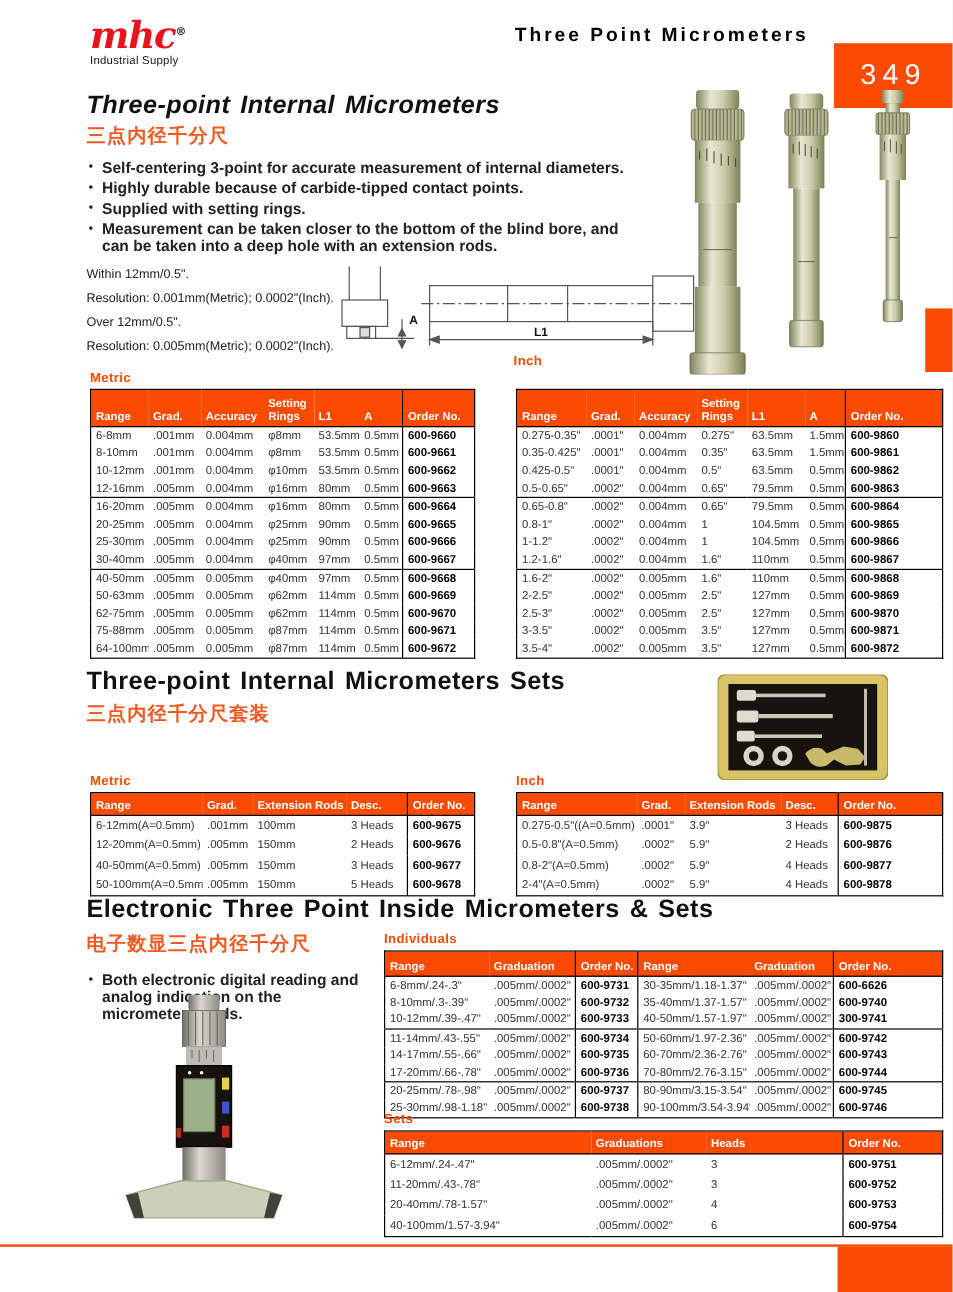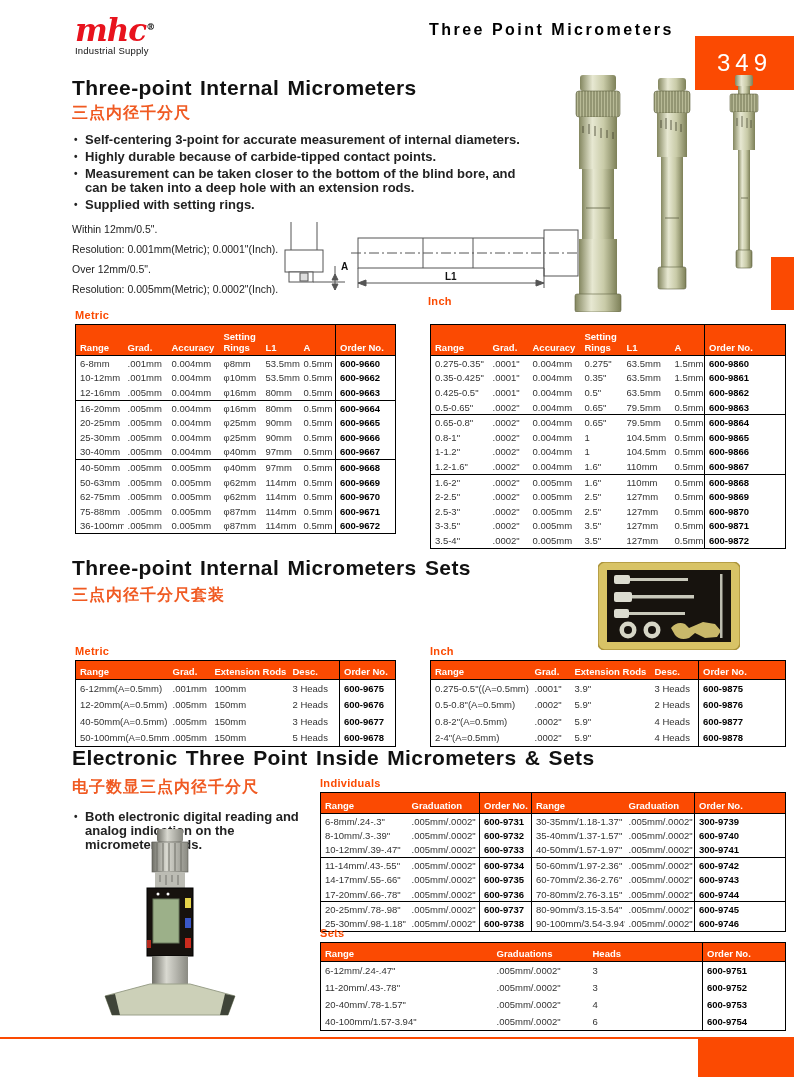--- a/index.html
+++ b/index.html
@@ -53,31 +53,31 @@
 
 <div class="page">
 
   <div class="abs" style="left:75px;top:12px;">
     <div class="logo-mark"><span>mhc</span><span class="logo-reg">®</span></div>
     <div class="logo-tag">Industrial Supply</div>
   </div>
   <div class="abs hdr-title" style="right:120px;top:21px;">Three Point Micrometers</div>
   <div class="abs page-badge" style="left:695px;top:0;width:99px;height:54px;margin-top:36px;">349</div>
 
-  <div class="abs sec-title" style="left:72px;top:76px;">Three-point Internal Micrometers</div>
+  <div class="abs sec-title" style="left:72px;top:76px;font-style:italic;">Three-point Internal Micrometers</div>
   <div class="abs sec-cn" style="left:72px;top:103px;">三点内径千分尺</div>
   <div class="abs bullets" style="left:72px;top:133px;width:450px;">
       <div class="li">Self-centering 3-point for accurate measurement of internal diameters.</div>
       <div class="li">Highly durable because of carbide-tipped contact points.</div>
+      <div class="li">Supplied with setting rings.</div>
       <div class="li">Measurement can be taken closer to the bottom of the blind bore, and can be taken into a deep hole with an extension rods.</div>
-      <div class="li">Supplied with setting rings.</div>
     </div>
   <div class="abs notes" style="left:72px;top:219px;width:330px;">
       <div class="li">Within 12mm/0.5".</div>
-      <div class="li">Resolution: 0.001mm(Metric); 0.0001"(Inch).</div>
+      <div class="li">Resolution: 0.001mm(Metric); 0.0002"(Inch).</div>
       <div class="li">Over 12mm/0.5".</div>
       <div class="li">Resolution: 0.005mm(Metric); 0.0002"(Inch).</div>
     </div>
 
   <svg class="abs" style="left:273px;top:220px;" width="312" height="82" viewBox="0 0 312 82">
     <g stroke="#555" stroke-width="1" fill="none">
       <line x1="18" y1="2" x2="18" y2="30"></line>
         <line x1="44" y1="2" x2="44" y2="30"></line>
       <rect x="12" y="30" width="38" height="22" fill="#fff"></rect>
       <rect x="16" y="52" width="24" height="10" fill="#fff"></rect>
@@ -196,20 +196,29 @@
         <tr>
           <td>6-8mm</td>
           <td>.001mm</td>
           <td>0.004mm</td>
           <td>φ8mm</td>
           <td>53.5mm</td>
           <td>0.5mm</td>
           <td class="bold sep">600-9660</td>
         </tr>
         <tr>
+          <td>8-10mm</td>
+          <td>.001mm</td>
+          <td>0.004mm</td>
+          <td>φ8mm</td>
+          <td>53.5mm</td>
+          <td>0.5mm</td>
+          <td class="bold sep">600-9661</td>
+        </tr>
+        <tr>
           <td>10-12mm</td>
           <td>.001mm</td>
           <td>0.004mm</td>
           <td>φ10mm</td>
           <td>53.5mm</td>
           <td>0.5mm</td>
           <td class="bold sep">600-9662</td>
         </tr>
         <tr>
           <td>12-16mm</td>
@@ -286,21 +295,21 @@
         <tr>
           <td>75-88mm</td>
           <td>.005mm</td>
           <td>0.005mm</td>
           <td>φ87mm</td>
           <td>114mm</td>
           <td>0.5mm</td>
           <td class="bold sep">600-9671</td>
         </tr>
         <tr>
-          <td>36-100mm</td>
+          <td>64-100mm</td>
           <td>.005mm</td>
           <td>0.005mm</td>
           <td>φ87mm</td>
           <td>114mm</td>
           <td>0.5mm</td>
           <td class="bold sep">600-9672</td>
         </tr>
       </tbody>
     </table>
   <table class="abs cat t1" style="left:430px;top:324px;width:355px;">
@@ -593,21 +602,21 @@
           <th class="sep">Order No.</th>
         </tr>
       </thead>
       <tbody>
         <tr>
           <td>6-8mm/.24-.3"</td>
           <td>.005mm/.0002"</td>
           <td class="bold sep">600-9731</td>
           <td class="sep">30-35mm/1.18-1.37"</td>
           <td>.005mm/.0002"</td>
-          <td class="bold sep">300-9739</td>
+          <td class="bold sep">600-6626</td>
         </tr>
         <tr>
           <td>8-10mm/.3-.39"</td>
           <td>.005mm/.0002"</td>
           <td class="bold sep">600-9732</td>
           <td class="sep">35-40mm/1.37-1.57"</td>
           <td>.005mm/.0002"</td>
           <td class="bold sep">600-9740</td>
         </tr>
         <tr>

